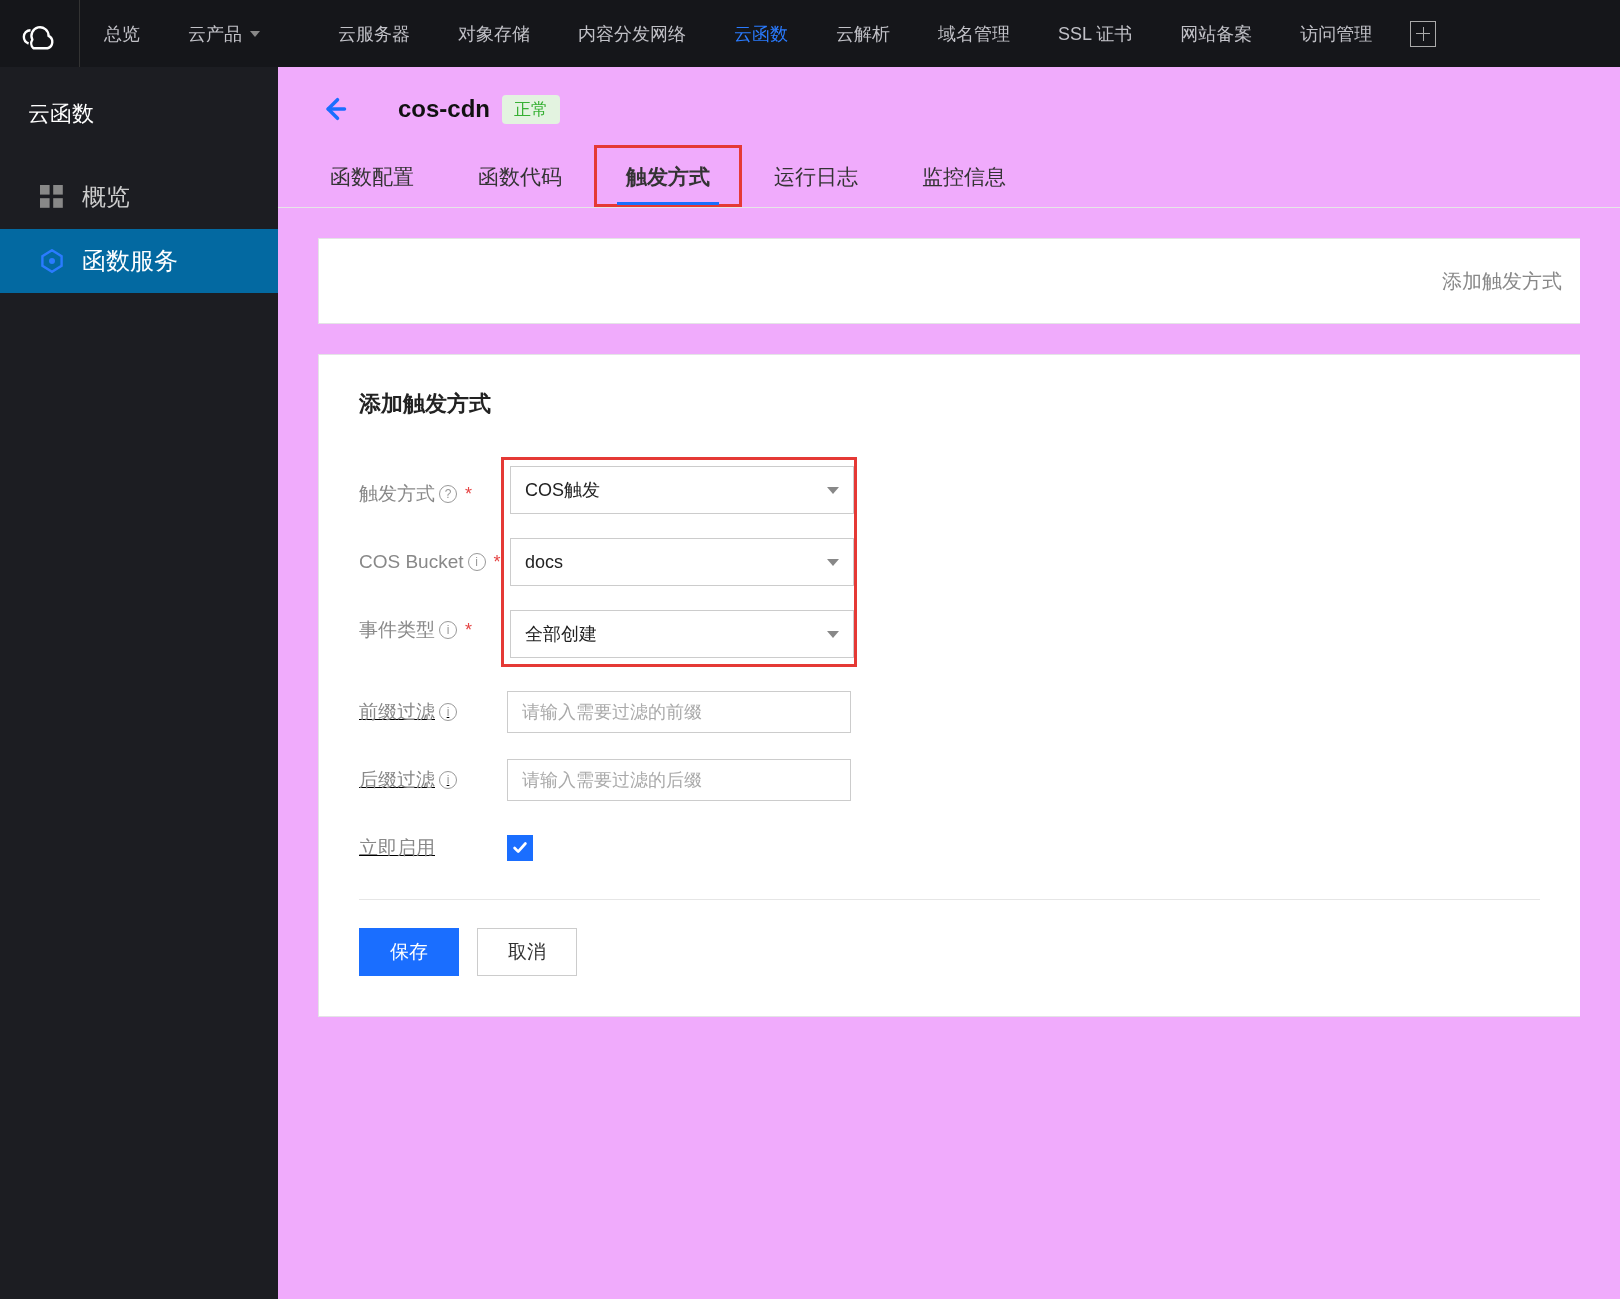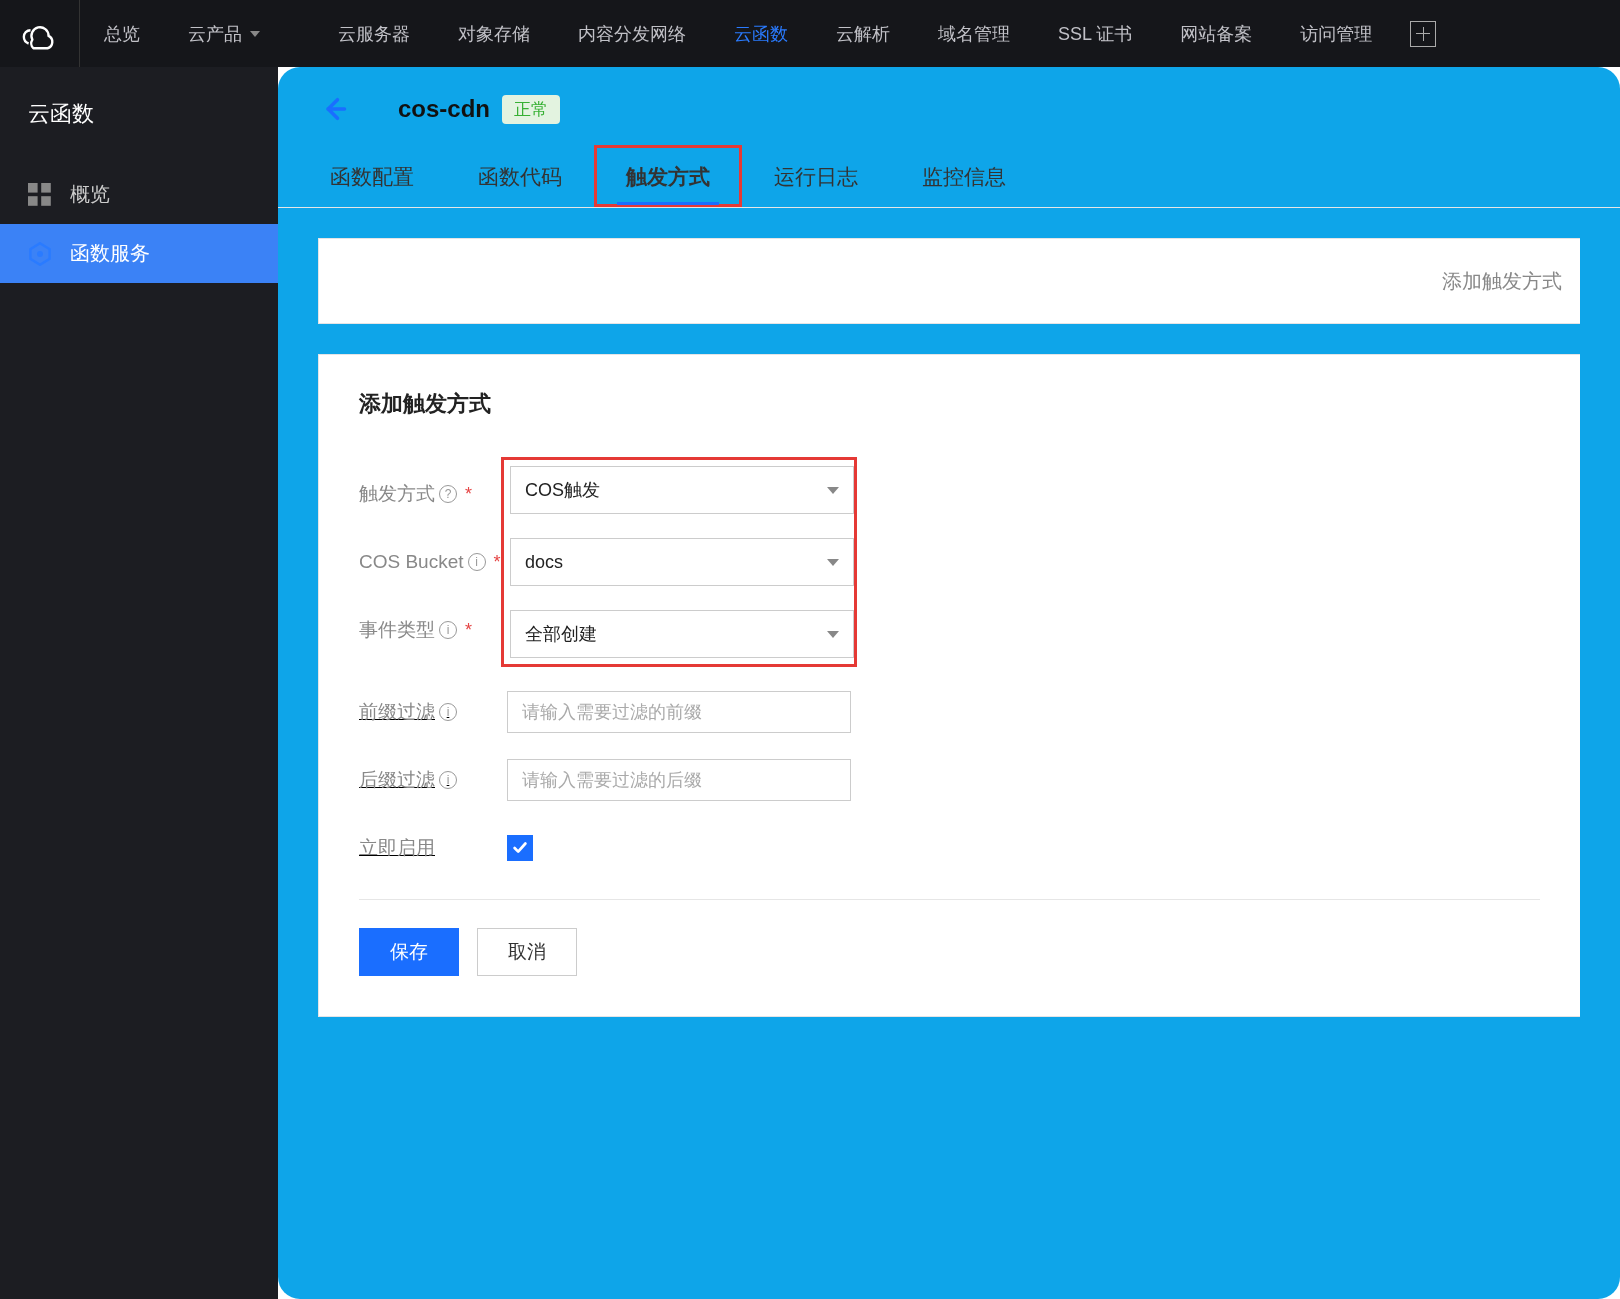--- a/index.html
+++ b/index.html
@@ -14,26 +14,26 @@
 .topbar .dropdown-caret { width: 0; height: 0; border-left: 5px solid transparent; border-right: 5px solid transparent; border-top: 6px solid #888; margin-left: 8px; }
 .topbar .spacer1 { width: 30px; }
 .topbar .addbox { width: 26px; height: 26px; border: 1.5px solid #aaa; display: flex; align-items: center; justify-content: center; margin-left: 14px; cursor: pointer; position: relative; }
 .topbar .addbox::before, .topbar .addbox::after { content: ""; position: absolute; background: #aaa; }
 .topbar .addbox::before { width: 14px; height: 1.5px; }
 .topbar .addbox::after { width: 1.5px; height: 14px; }
 
 
 .sidebar { position: absolute; left: 0; top: 67px; bottom: 0; width: 278px; background: #1c1d22; color: #fff; }
 .sidebar .title { font-size: 22px; padding: 32px 28px 36px; font-weight: 500; }
-.sidebar .item { display: flex; align-items: center; padding: 16px 28px; font-size: 20px; color: #ccc; cursor: pointer; }
-.sidebar .item.active { color: #fff; background: #3b82f6; font-family: Liberation Serif, serif; }
+.sidebar .item { display: flex; align-items: center; padding: 16px 40px; font-size: 24px; color: #ccc; cursor: pointer; }
+.sidebar .item.active { color: #fff; background: #0369a1; font-family: Liberation Serif, serif; }
 .sidebar .item .icon { width: 24px; height: 24px; margin-right: 18px; display: flex; align-items: center; justify-content: center; }
 
 
-.main { position: absolute; left: 278px; top: 67px; right: 0; bottom: 0; background: #0ea5e9; border-radius: 22px; }
+.main { position: absolute; left: 278px; top: 67px; right: 0; bottom: 0; background: #f0abfc; }
 .header-row { display: flex; align-items: center; padding: 26px 40px 20px; }
 .back-arrow { width: 32px; height: 32px; cursor: pointer; margin-right: 48px; display: flex; align-items: center; justify-content: center; }
 .func-name { font-size: 24px; font-weight: 600; color: #111; margin-right: 12px; }
 .status-badge { background: #e3f3e0; color: #37b034; font-size: 17px; padding: 3px 12px; border-radius: 4px; }
 
 
 .tabs { display: flex; border-bottom: 1px solid #e6e6e6; padding: 0 20px; }
 .tab { padding: 18px 32px 16px; font-size: 21px; color: #333; cursor: pointer; position: relative; }
 .tab.active { font-weight: 600; }
 .tab.active::after { content: ""; position: absolute; left: 20px; right: 20px; bottom: -1px; height: 3px; background: #1a6eff; }

